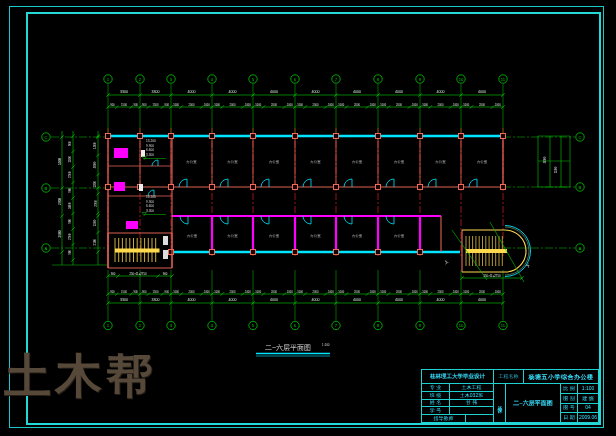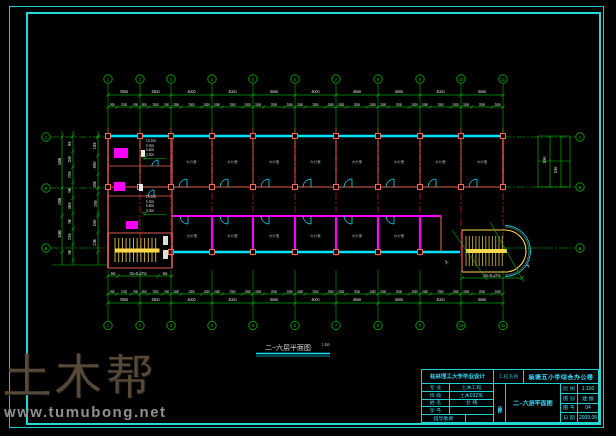--- a/index.html
+++ b/index.html
@@ -31,22 +31,22 @@
         justify-content:center;}
   .tb-v{flex:1;display:flex;align-items:center;justify-content:center;}
   .tb-stage{width:12px;border-right:1px solid #1fd0d0;display:flex;align-items:center;
             justify-content:center;writing-mode:vertical-rl;letter-spacing:1px;}
   .tb-draw{width:55px;border-right:1px solid #1fd0d0;display:flex;align-items:center;
            justify-content:center;font-size:6px;font-weight:bold;}
   .tb-meta{flex:1;display:flex;flex-direction:column;}
   .tb-meta .tb-l{width:17px;}
   
   .wm{position:absolute;left:4px;top:350px;z-index:2;pointer-events:none;}
-  .wm-logo{font-size:47px;font-weight:normal;color:#57493a;letter-spacing:4px;
-           text-shadow:1px 1px 0 #241e16;line-height:1.1;}
+  .wm-logo{font-size:47px;font-weight:bold;color:#57493a;letter-spacing:4px;
+           text-shadow:1px 1px 0 #241e16;line-height:1.1;text-align:center;}
   .wm-url{font-size:15px;font-weight:bold;color:#8f8f8f;letter-spacing:1.5px;margin-top:1px;}
 </style>
 </head>
 <body>
 
 <div class="page">
 
   <div class="border-outer"></div>
   <div class="border-inner"></div>
 
@@ -587,15 +587,14 @@
         <div class="tb-r">
             <div class="tb-l">日 期</div>
             <div class="tb-v">2009.06</div>
           </div>
       </div>
     </div>
   </div>
 
   <div class="wm">
     <div class="wm-logo">土木帮</div>
-    <div class="wm-url">www.tumubong.net</div>
   </div>
 </div>
 
 </body></html>

